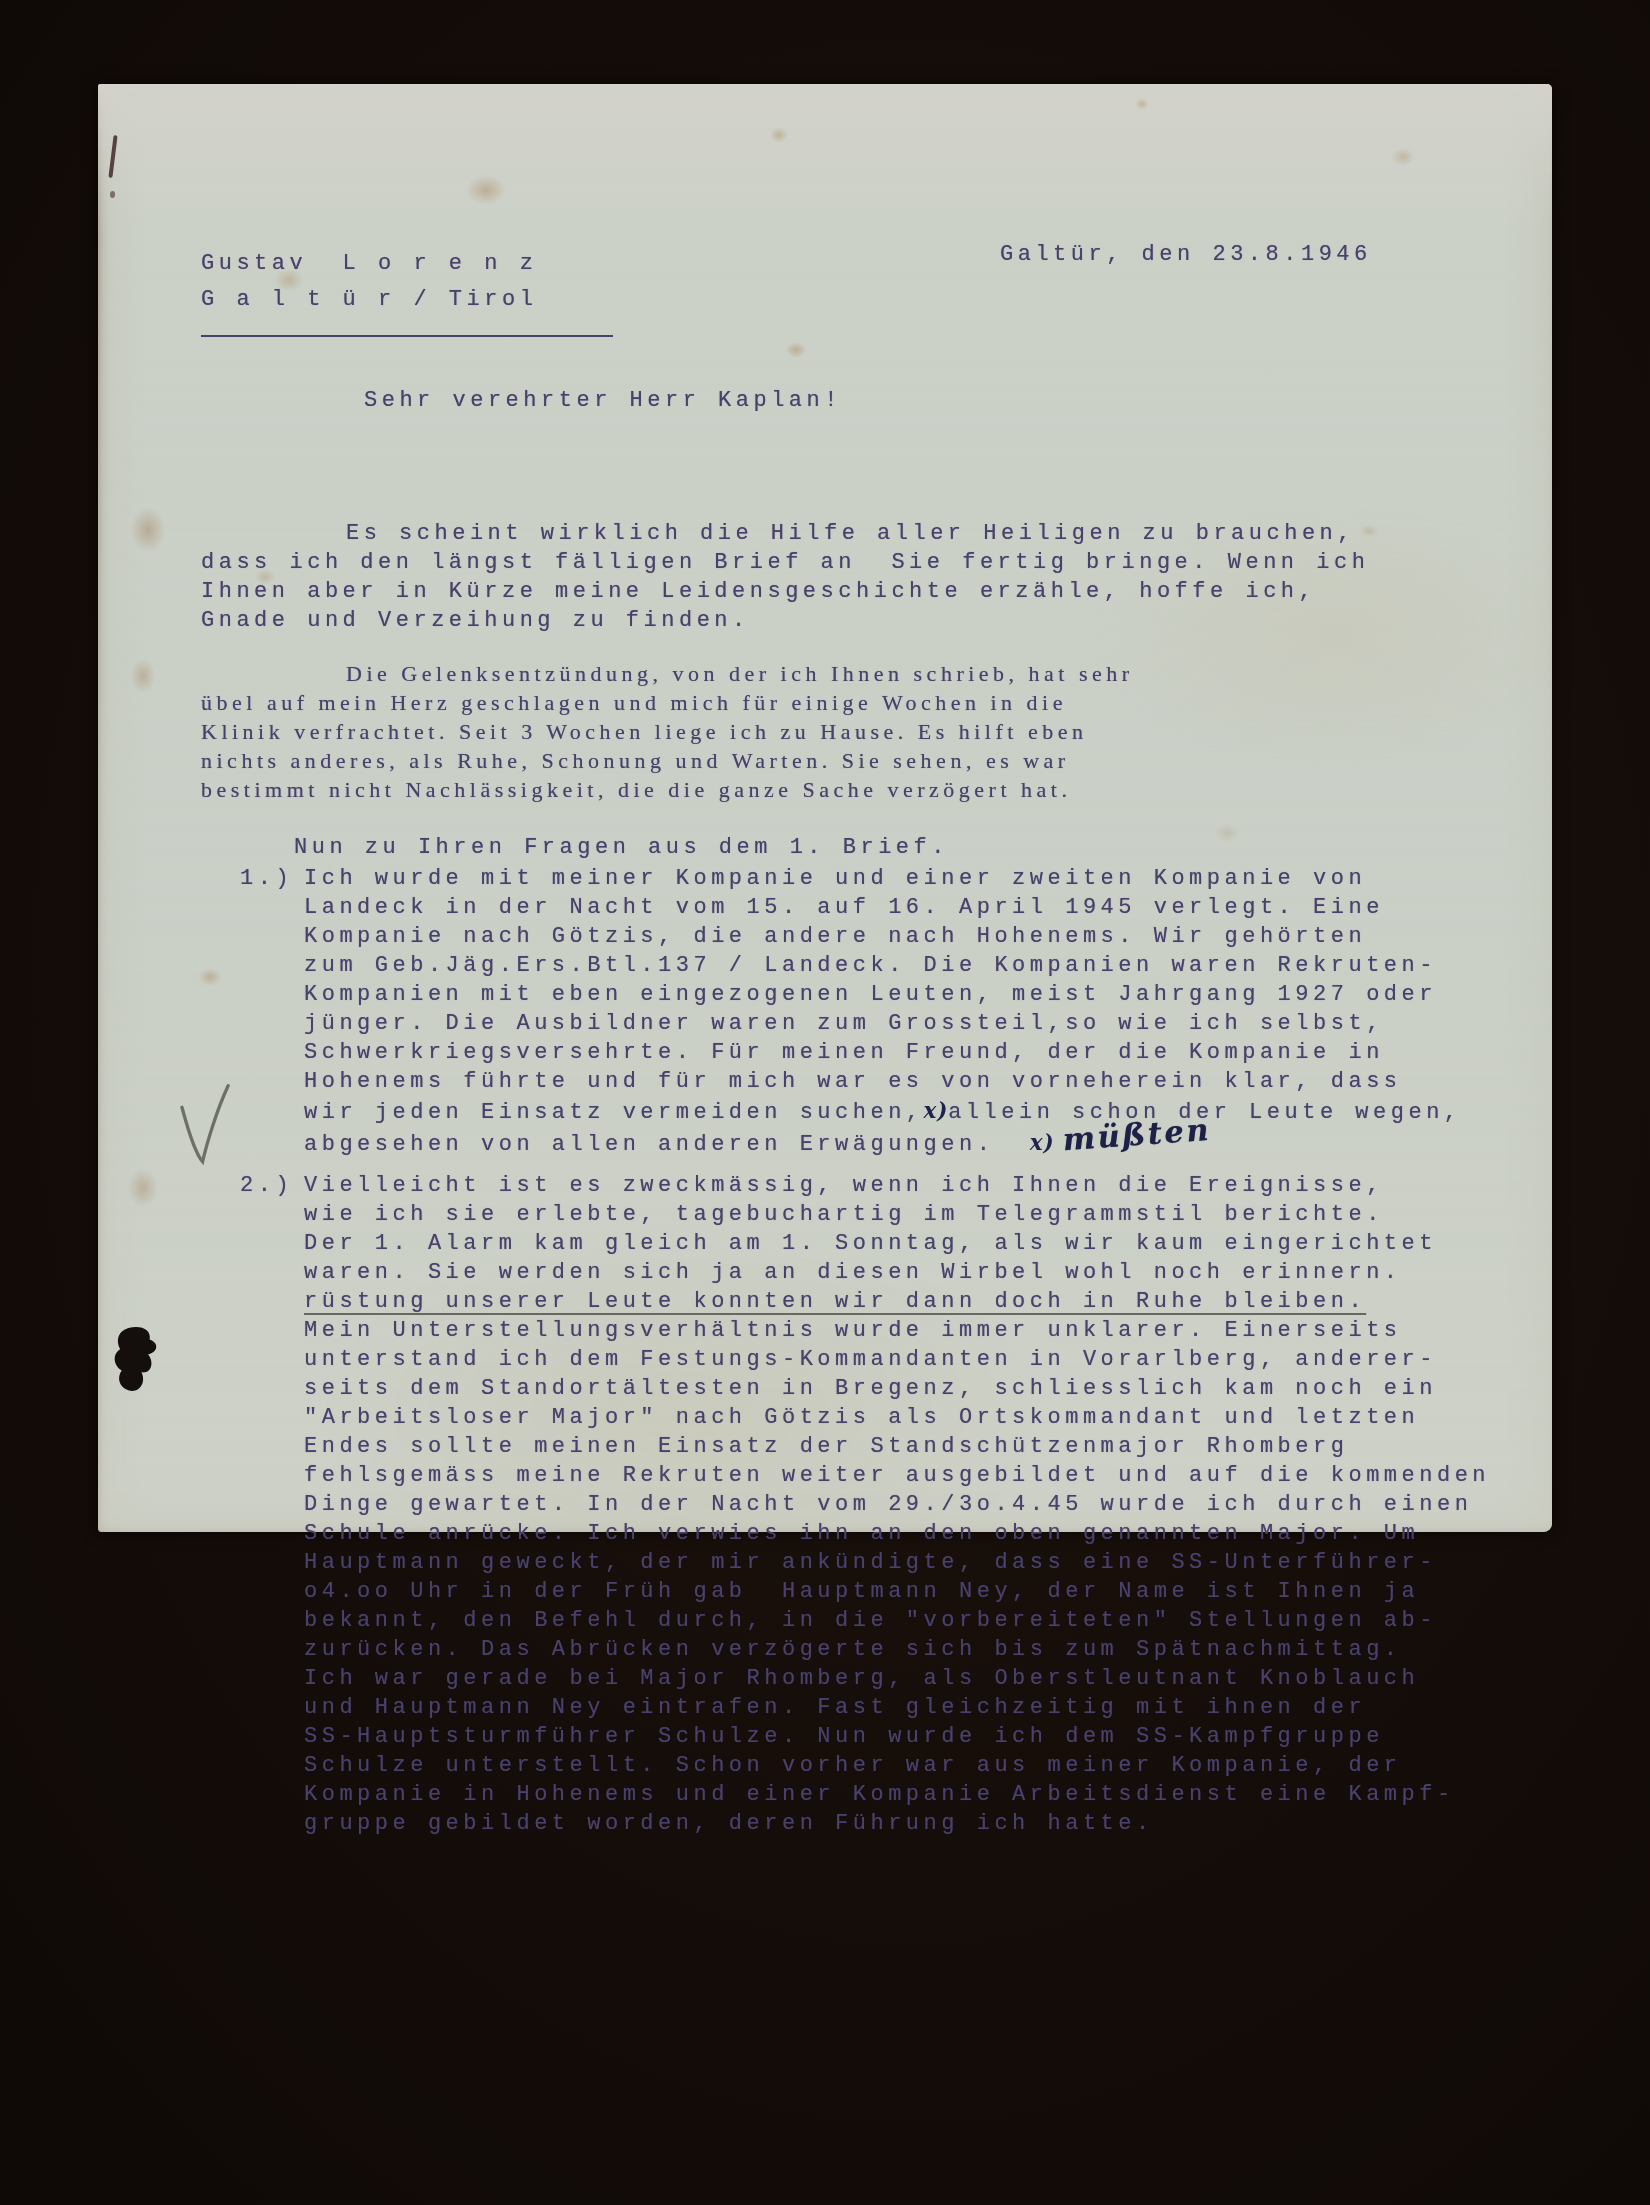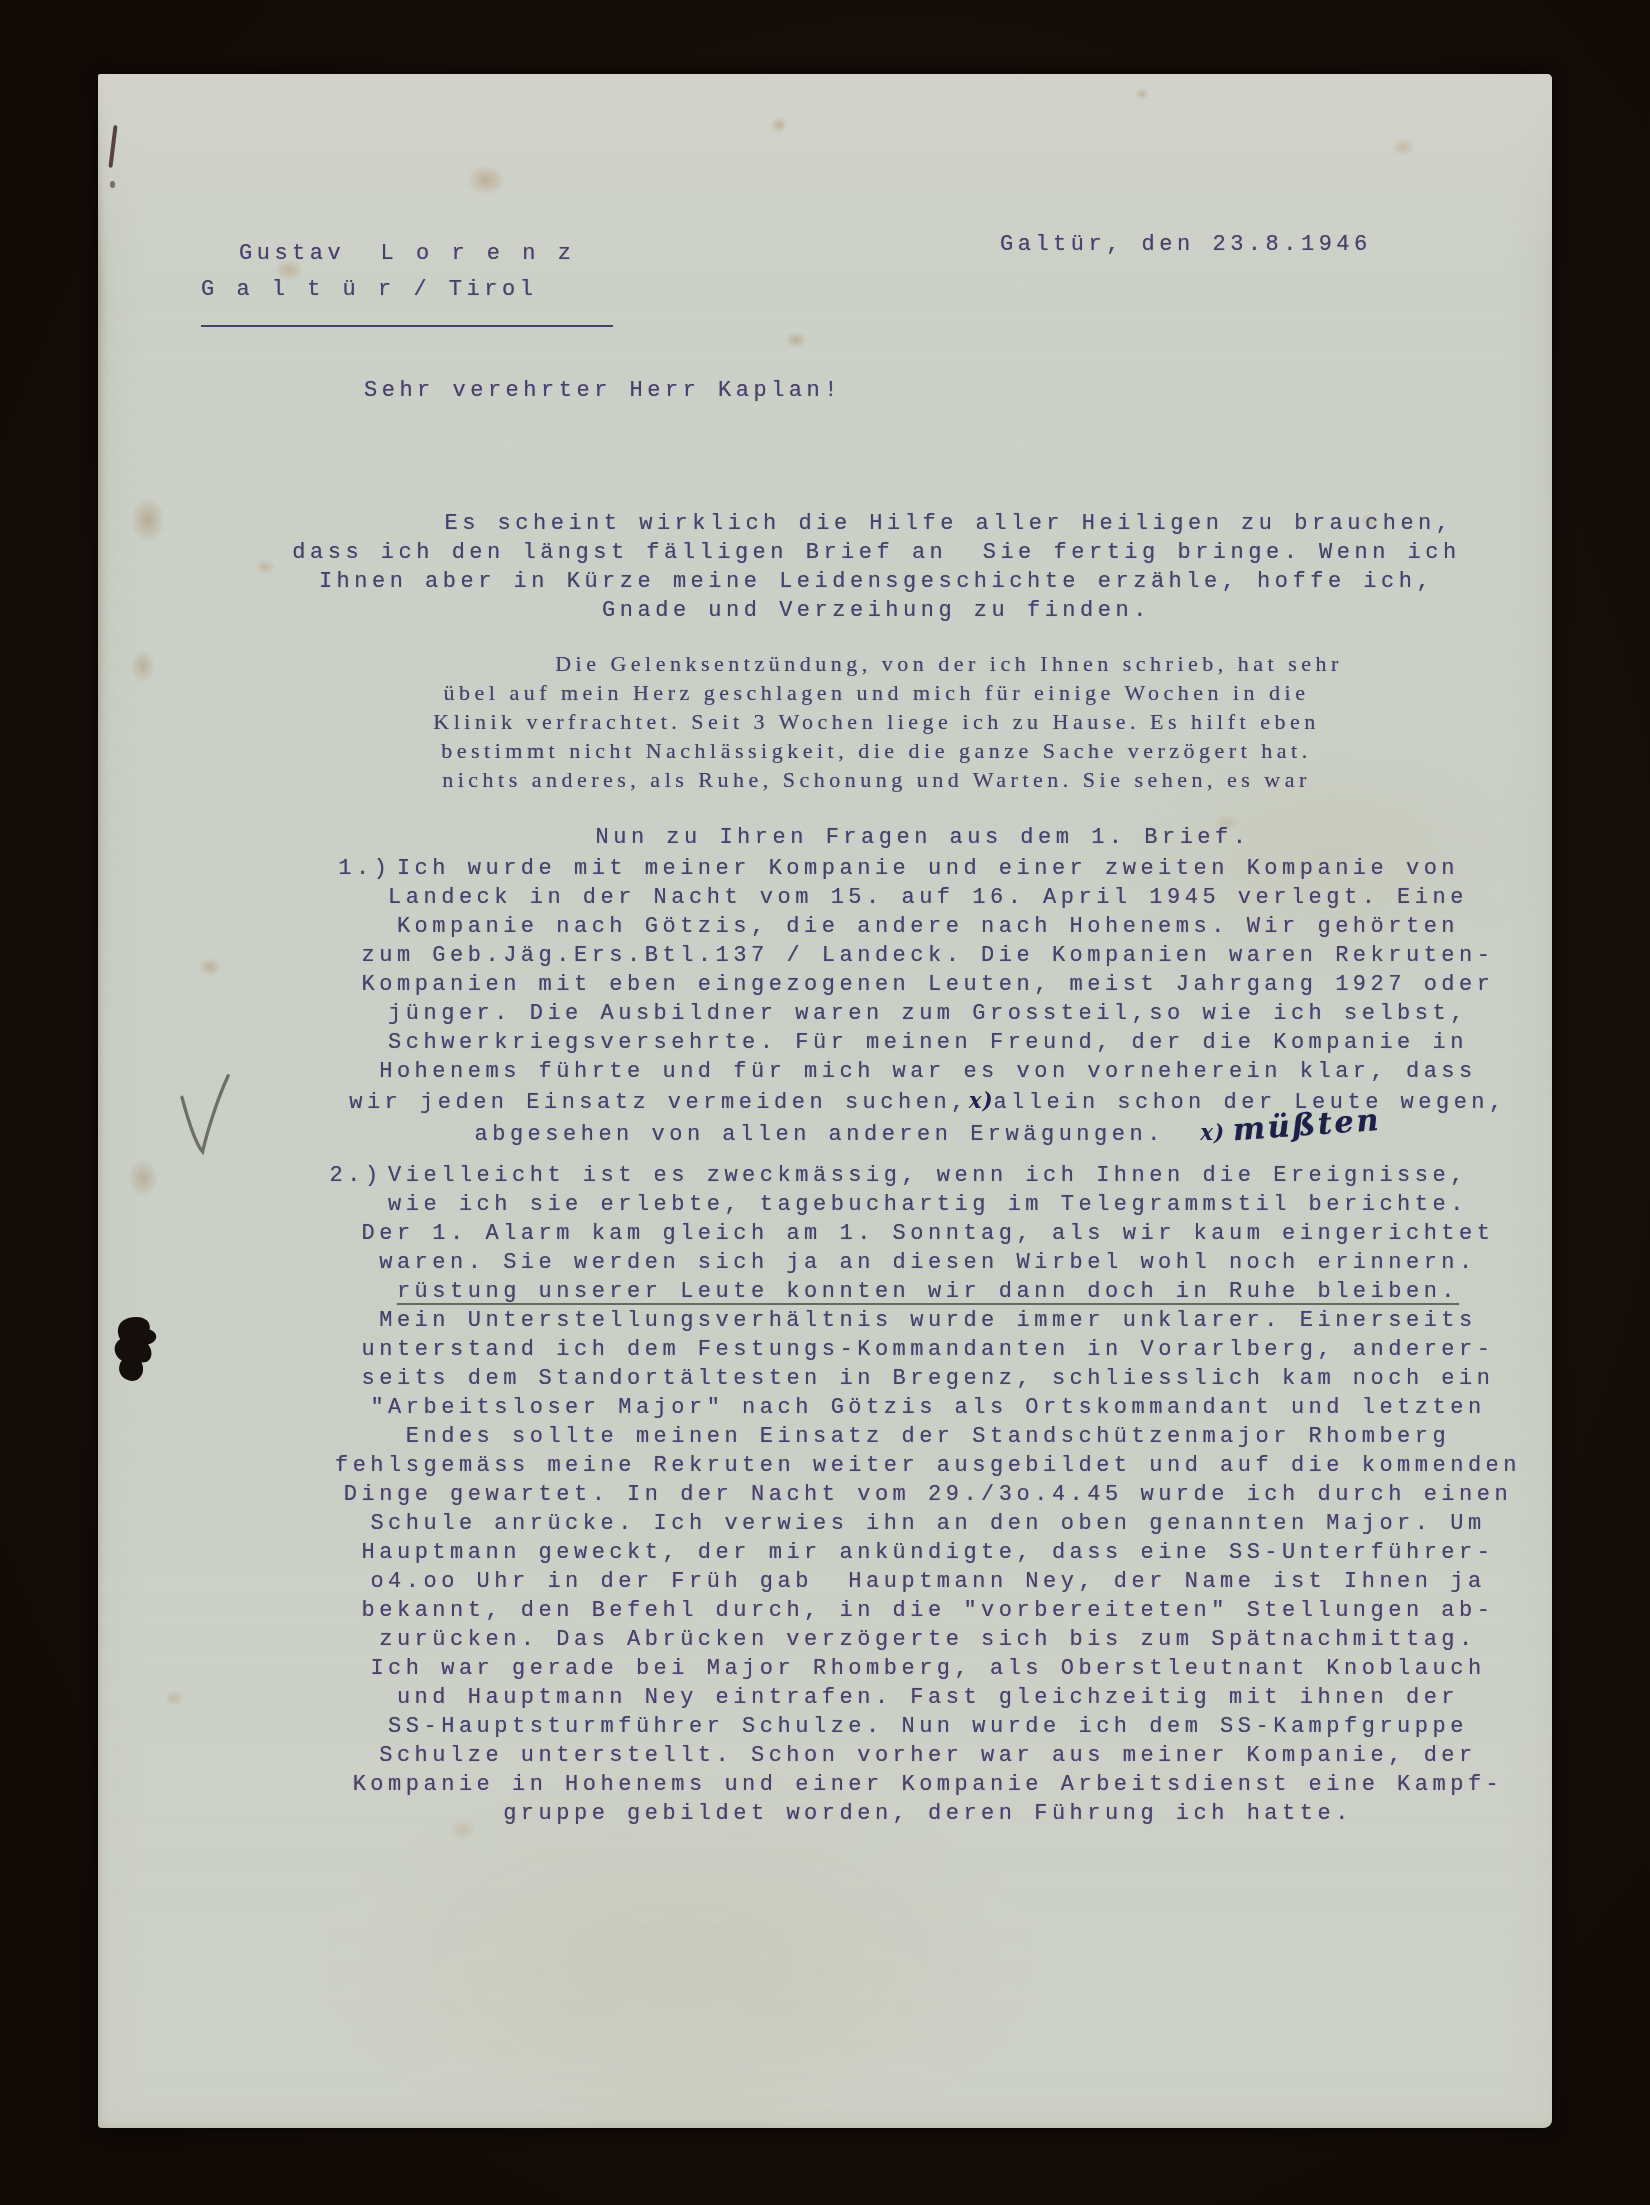--- a/index.html
+++ b/index.html
@@ -3,26 +3,25 @@
 <meta charset="utf-8">
 <style>
   html,body{margin:0;padding:0;}
   body{
     width:1650px;height:2205px;position:relative;overflow:hidden;
     background:radial-gradient(ellipse 1155px 1485px at 55% 45%, #1d130e 0%, #150d09 60%, #100a07 100%);
     font-family:"Liberation Mono", monospace;
   }
   
   .paper{
-    position:absolute;left:98px;top:74px;width:1454px;height:2054px;
+    position:absolute;left:98px;top:84px;width:1454px;height:1448px;
     background-color:#ccd1c8;
     border-radius:2.5px 5px 8.3px 4.1px;
     box-shadow: inset 0 0 50px rgba(120,90,50,.14), inset 5.8px 0 8.3px -4.1px rgba(100,55,25,.30),
                 inset 0 -5px 8.3px -5px rgba(90,60,30,.25), 0 0 15px rgba(0,0,0,.6);
-    text-align: center;
   }
   .paper::before{ 
     content:"";position:absolute;inset:0;border-radius:inherit;pointer-events:none;
     background-image:
       radial-gradient(ellipse 28px 21.5px at 388px 106px, rgba(150,95,35,.30), transparent 70%),
       radial-gradient(ellipse 13.2px 11.6px at 681px 51px,  rgba(150,95,35,.28), transparent 70%),
       radial-gradient(ellipse 10px 8.3px at 1044px 20px, rgba(150,95,35,.26), transparent 70%),
       radial-gradient(ellipse 16.5px 13.2px at 1305px 73px, rgba(150,95,35,.22), transparent 70%),
       radial-gradient(ellipse 15px 11.6px at 698px 266px, rgba(150,95,35,.30), transparent 70%),
       radial-gradient(ellipse 21.5px 16.5px at 191px 196px, rgba(150,95,35,.24), transparent 70%),
@@ -95,22 +94,22 @@
       <div data-name="paragraph-intro">
         <div class="line i-ind" data-name="letter-line"><span>Es scheint wirklich die Hilfe aller Heiligen zu brauchen,</span></div>
         <div class="line i-fl" data-name="letter-line"><span>dass ich den längst fälligen Brief an  Sie fertig bringe. Wenn ich</span></div>
         <div class="line i-fl" data-name="letter-line"><span>Ihnen aber in Kürze meine Leidensgeschichte erzähle, hoffe ich,</span></div>
         <div class="line i-fl" data-name="letter-line"><span>Gnade und Verzeihung zu finden.</span></div>
       </div>
       <div data-name="paragraph-health">
         <div class="line i-ind" data-name="letter-line"><span>Die Gelenksentzündung, von der ich Ihnen schrieb, hat sehr</span></div>
         <div class="line i-fl" data-name="letter-line"><span>übel auf mein Herz geschlagen und mich für einige Wochen in die</span></div>
         <div class="line i-fl" data-name="letter-line"><span>Klinik verfrachtet. Seit 3 Wochen liege ich zu Hause. Es hilft eben</span></div>
+        <div class="line i-fl" data-name="letter-line"><span>nichts anderes, als Ruhe, Schonung und Warten. Sie sehen, es war</span></div>
         <div class="line i-fl" data-name="letter-line"><span>bestimmt nicht Nachlässigkeit, die die ganze Sache verzögert hat.</span></div>
-        <div class="line i-fl" data-name="letter-line"><span>nichts anderes, als Ruhe, Schonung und Warten. Sie sehen, es war</span></div>
       </div>
       <div data-name="paragraph-questions-intro">
         <div class="line i-nun" data-name="letter-line"><span>Nun zu Ihren Fragen aus dem 1. Brief.</span></div>
       </div>
       <div data-name="paragraph-item-1">
         <div class="line i-num" data-name="letter-line"><span class="num" data-name="item-number">1.)</span><span>Ich wurde mit meiner Kompanie und einer zweiten Kompanie von</span></div>
         <div class="line i-cont" data-name="letter-line"><span>Landeck in der Nacht vom 15. auf 16. April 1945 verlegt. Eine</span></div>
         <div class="line i-cont" data-name="letter-line"><span>Kompanie nach Götzis, die andere nach Hohenems. Wir gehörten</span></div>
         <div class="line i-cont" data-name="letter-line"><span>zum Geb.Jäg.Ers.Btl.137 / Landeck. Die Kompanien waren Rekruten-</span></div>
         <div class="line i-cont" data-name="letter-line"><span>Kompanien mit eben eingezogenen Leuten, meist Jahrgang 1927 oder</span></div>

